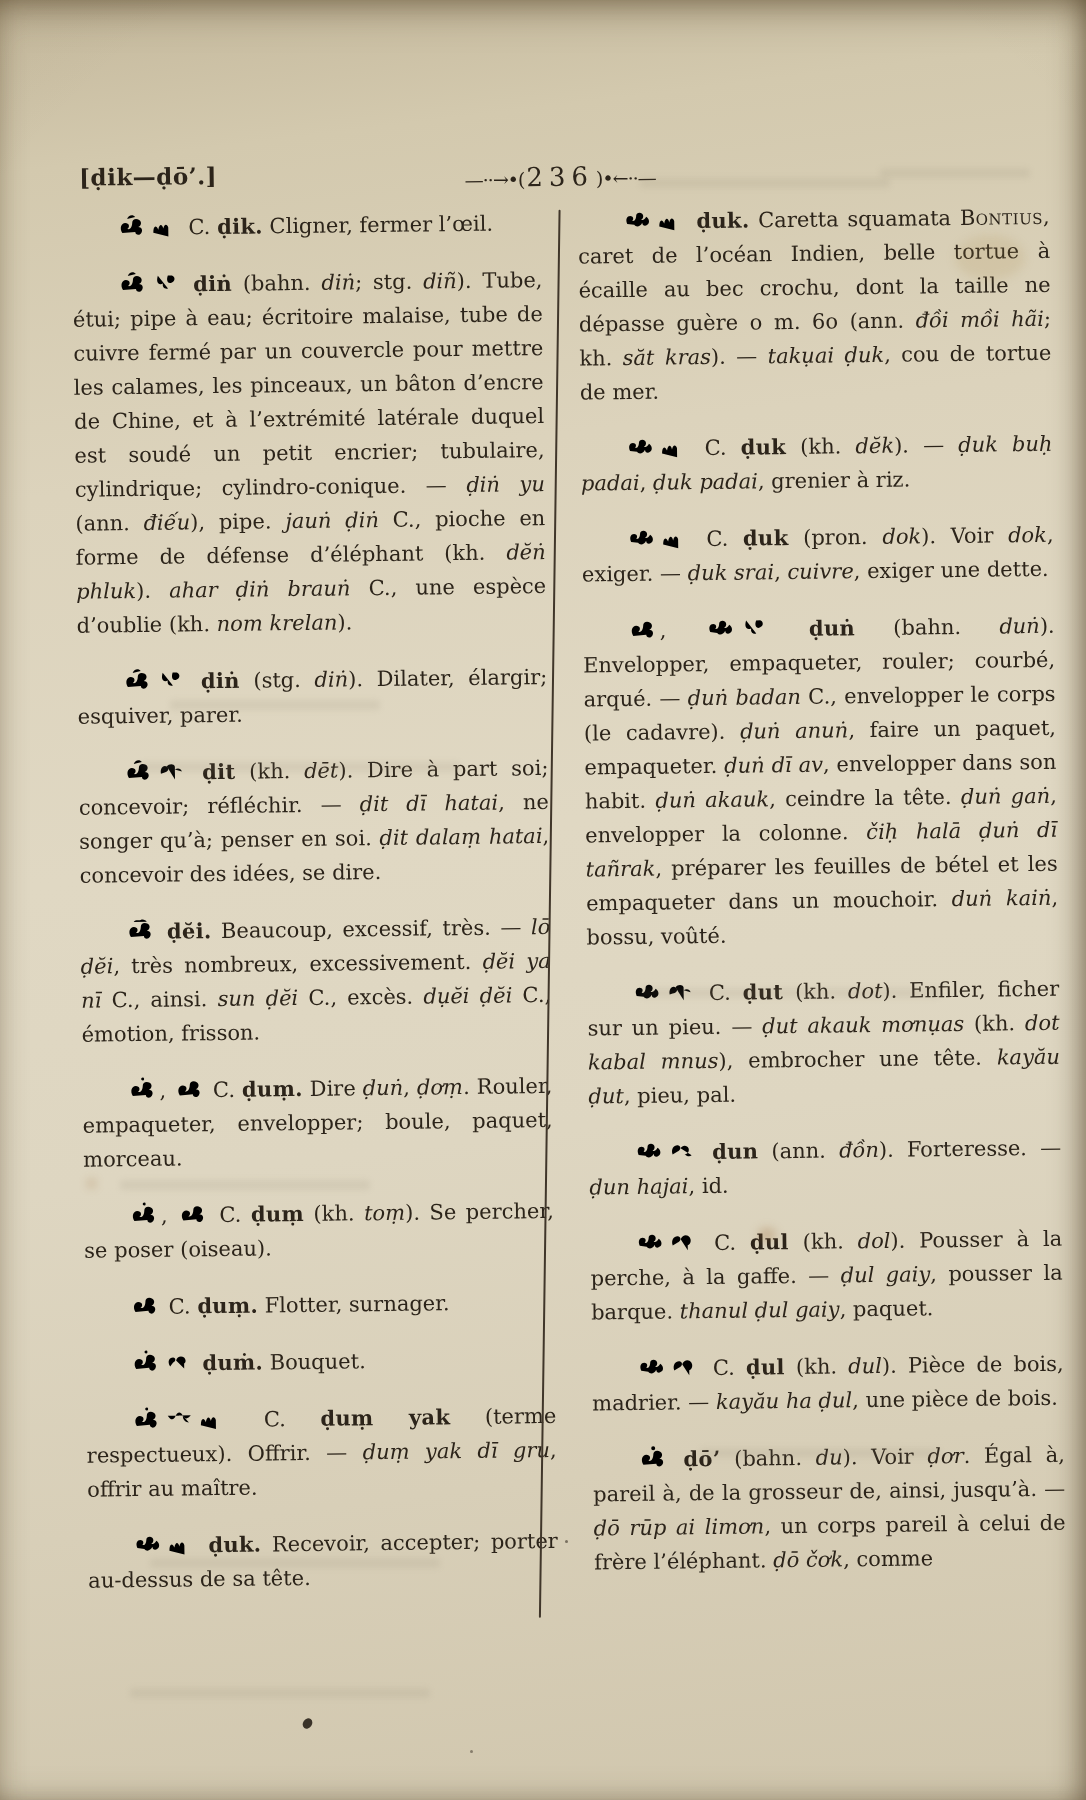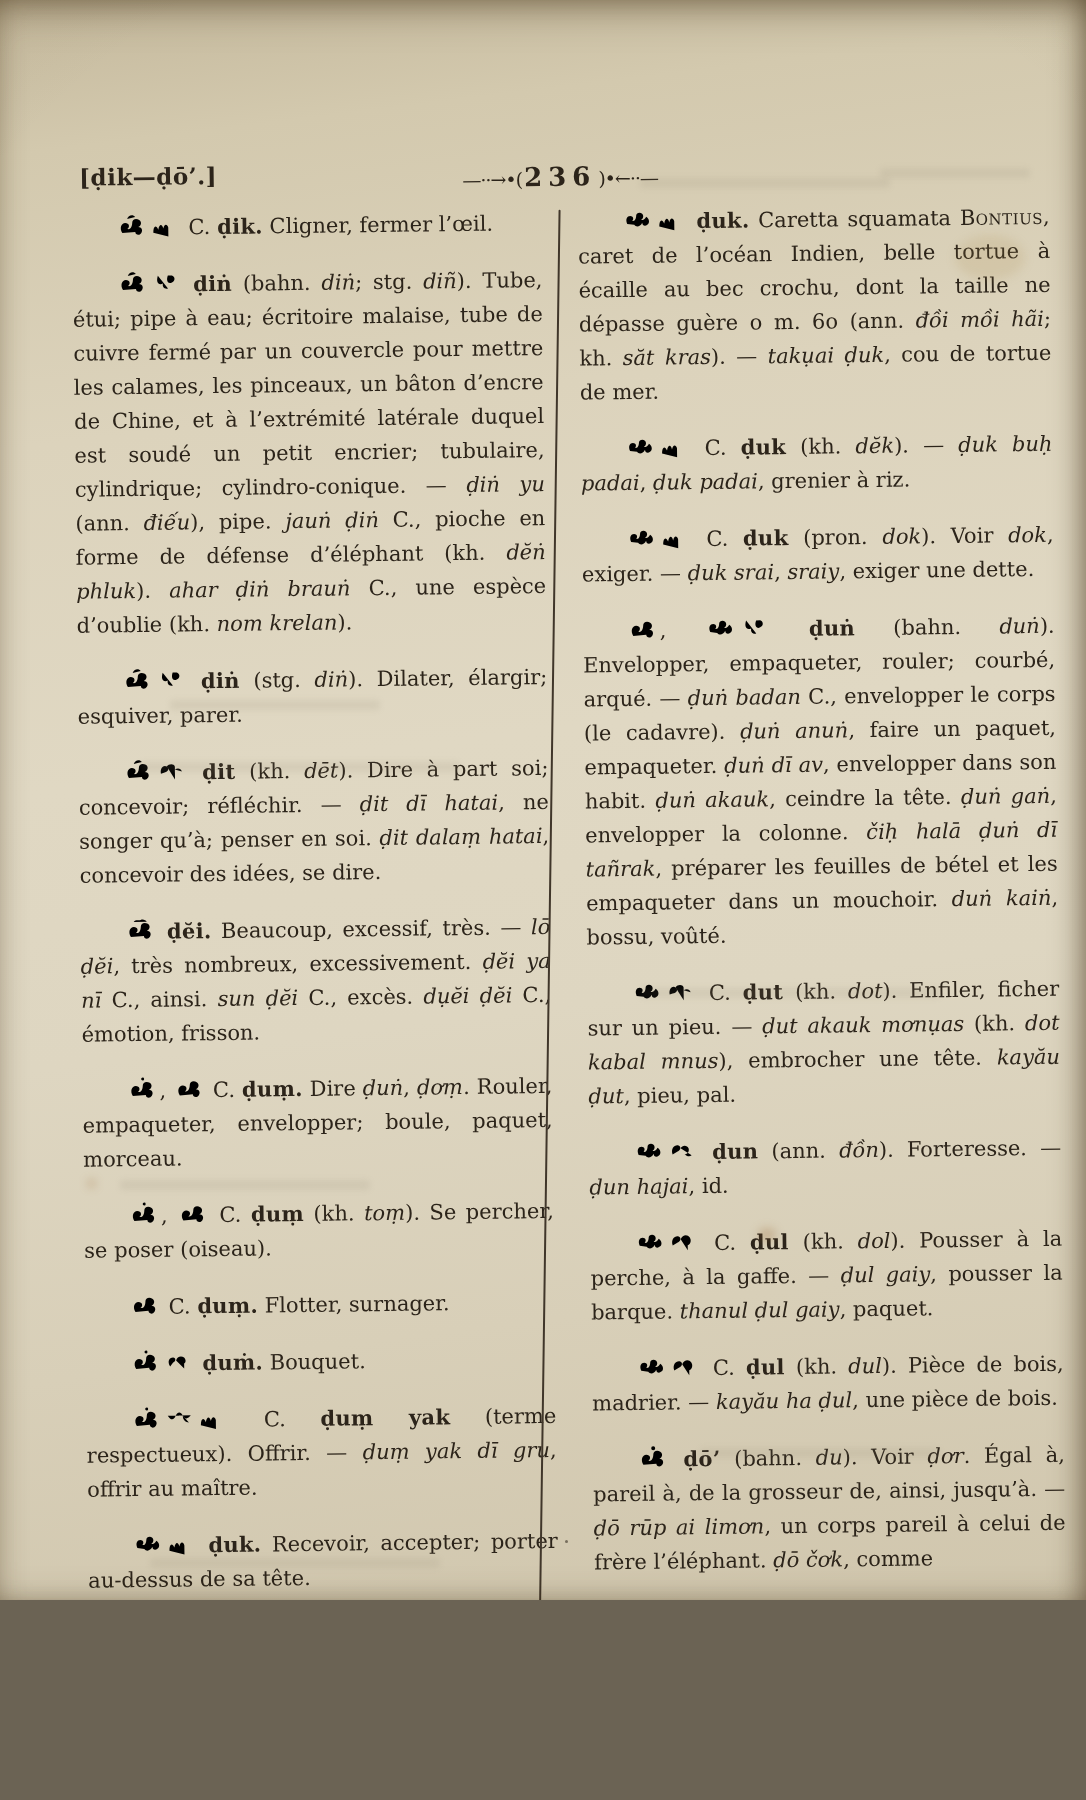--- a/index.html
+++ b/index.html
@@ -1,37 +1,37 @@
 <!DOCTYPE html>
 <html lang="fr"><head>
 <meta charset="utf-8">
 <style>
   html,body{margin:0;padding:0;background:#6b6354;}
   .page{
-    position:relative;width:1086px;height:1600px;overflow:hidden;
+    position:relative;width:1086px;height:1800px;overflow:hidden;
     background:
       radial-gradient(145% 120% at 52% 56%, rgba(255,255,255,0) 52%, rgba(92,74,46,.22) 100%),
       linear-gradient(173deg,#c4b89c 0%,#d3c9ae 9%,#dcd3bc 26%,#e0d8c3 46%,#ded6c1 62%,#d8cfb8 80%,#d0c6ad 100%);
     font-family:"DejaVu Serif","Liberation Serif",serif;
     color:#2c241a;
   }
   .page::after{
     content:"";position:absolute;inset:0;pointer-events:none;
     box-shadow:
       inset -20px 0 30px -16px rgba(66,50,26,.55),
       inset 0 26px 40px -22px rgba(80,62,34,.6),
       inset 16px 0 34px -24px rgba(80,62,34,.35),
       inset 0 -20px 36px -26px rgba(80,62,34,.4);
   }
   .tilt{position:absolute;inset:0;transform:rotate(-0.7deg);transform-origin:545px 900px;}
   .page-header{position:absolute;top:152px;left:88px;right:36px;height:44px;}
   .folio{position:absolute;left:0;top:6px;font-weight:bold;font-size:23px;letter-spacing:.5px;}
   .pageno-group{position:absolute;left:50%;transform:translateX(-50%);top:10px;white-space:nowrap;font-size:21px;}
   .orn{font-size:19px;letter-spacing:-1px;color:#2c241a;}
-  .pageno{font-size:26px;letter-spacing:6px;padding:0 2px;font-weight:bold;}
+  .pageno{font-size:26px;letter-spacing:6px;padding:0 2px;}
   .columns{position:absolute;top:206px;left:80px;display:flex;align-items:flex-start;}
   .col{width:470px;}
   .col.right{width:472px;}
   .divider{width:2px;height:1408px;background:#40362a;border-radius:2px;margin:4px 17px 0 17px;
     transform:rotate(1.5deg);transform-origin:top center;}
   .entry{margin:0 0 23px 0;text-indent:44px;font-size:21px;line-height:34px;text-align:justify;}
   .entry:last-child{margin-bottom:0;}
   .seg-b{font-weight:bold;letter-spacing:.3px;}
   .seg-i{font-style:italic;}
   .seg-sc{font-variant:small-caps;letter-spacing:.5px;}
@@ -178,21 +178,21 @@
             </svg><span> </span><span class="seg-b">ḍuk.</span><span> Caretta squamata </span><span class="seg-sc">Bontius</span><span>, caret de l’océan Indien, belle tortue à écaille au bec crochu, dont la taille ne dépasse guère o m. 6o (ann. </span><span class="seg-i">đồi mồi hãi</span><span>; kh. </span><span class="seg-i">săt kras</span><span>). — </span><span class="seg-i">takụai ḍuk</span><span>, cou de tortue de mer.</span></p>
         <p class="entry"><svg class="cham" viewBox="0 0 30 26">
               <use href="#g-jaw"></use>
             </svg><svg class="cham" viewBox="0 0 30 26">
               <use href="#g-tail"></use>
             </svg><span> C. </span><span class="seg-b">ḍuk</span><span> (kh. </span><span class="seg-i">dĕk</span><span>). — </span><span class="seg-i">ḍuk buḥ padai</span><span>, </span><span class="seg-i">ḍuk padai</span><span>, grenier à riz.</span></p>
         <p class="entry"><svg class="cham" viewBox="0 0 30 26">
               <use href="#g-jaw"></use>
             </svg><svg class="cham" viewBox="0 0 30 26">
               <use href="#g-tail"></use>
-            </svg><span> C. </span><span class="seg-b">ḍuk</span><span> (pron. </span><span class="seg-i">dok</span><span>). Voir </span><span class="seg-i">dok</span><span>, exiger. — </span><span class="seg-i">ḍuk srai</span><span>, </span><span class="seg-i">sraiy</span><span>, exiger une dette.</span></p>
+            </svg><span> C. </span><span class="seg-b">ḍuk</span><span> (pron. </span><span class="seg-i">dok</span><span>). Voir </span><span class="seg-i">dok</span><span>, exiger. — </span><span class="seg-i">ḍuk srai</span><span>, </span><span class="seg-i">cuivre</span><span>, exiger une dette.</span></p>
         <p class="entry"><svg class="cham" viewBox="0 0 30 26">
               <use href="#g-ja-acute"></use>
             </svg><span>, </span><svg class="cham" viewBox="0 0 30 26">
               <use href="#g-jaw"></use>
             </svg><svg class="cham" viewBox="0 0 30 26">
               <use href="#g-wa"></use>
             </svg><span> </span><span class="seg-b">ḍuṅ</span><span> (bahn. </span><span class="seg-i">duṅ</span><span>). Envelopper, empaqueter, rouler; courbé, arqué. — </span><span class="seg-i">ḍuṅ badan</span><span> C., envelopper le corps (le cadavre). </span><span class="seg-i">ḍuṅ anuṅ</span><span>, faire un paquet, empaqueter. </span><span class="seg-i">ḍuṅ dī av</span><span>, envelopper dans son habit. </span><span class="seg-i">ḍuṅ akauk</span><span>, ceindre la tête. </span><span class="seg-i">ḍuṅ gaṅ</span><span>, envelopper la colonne. </span><span class="seg-i">čiḥ halā ḍuṅ dī tañrak</span><span>, préparer les feuilles de bétel et les empaqueter dans un mouchoir. </span><span class="seg-i">duṅ kaiṅ</span><span>, bossu, voûté.</span></p>
         <p class="entry"><svg class="cham" viewBox="0 0 30 26">
               <use href="#g-jaw"></use>
             </svg><svg class="cham" viewBox="0 0 30 26">

